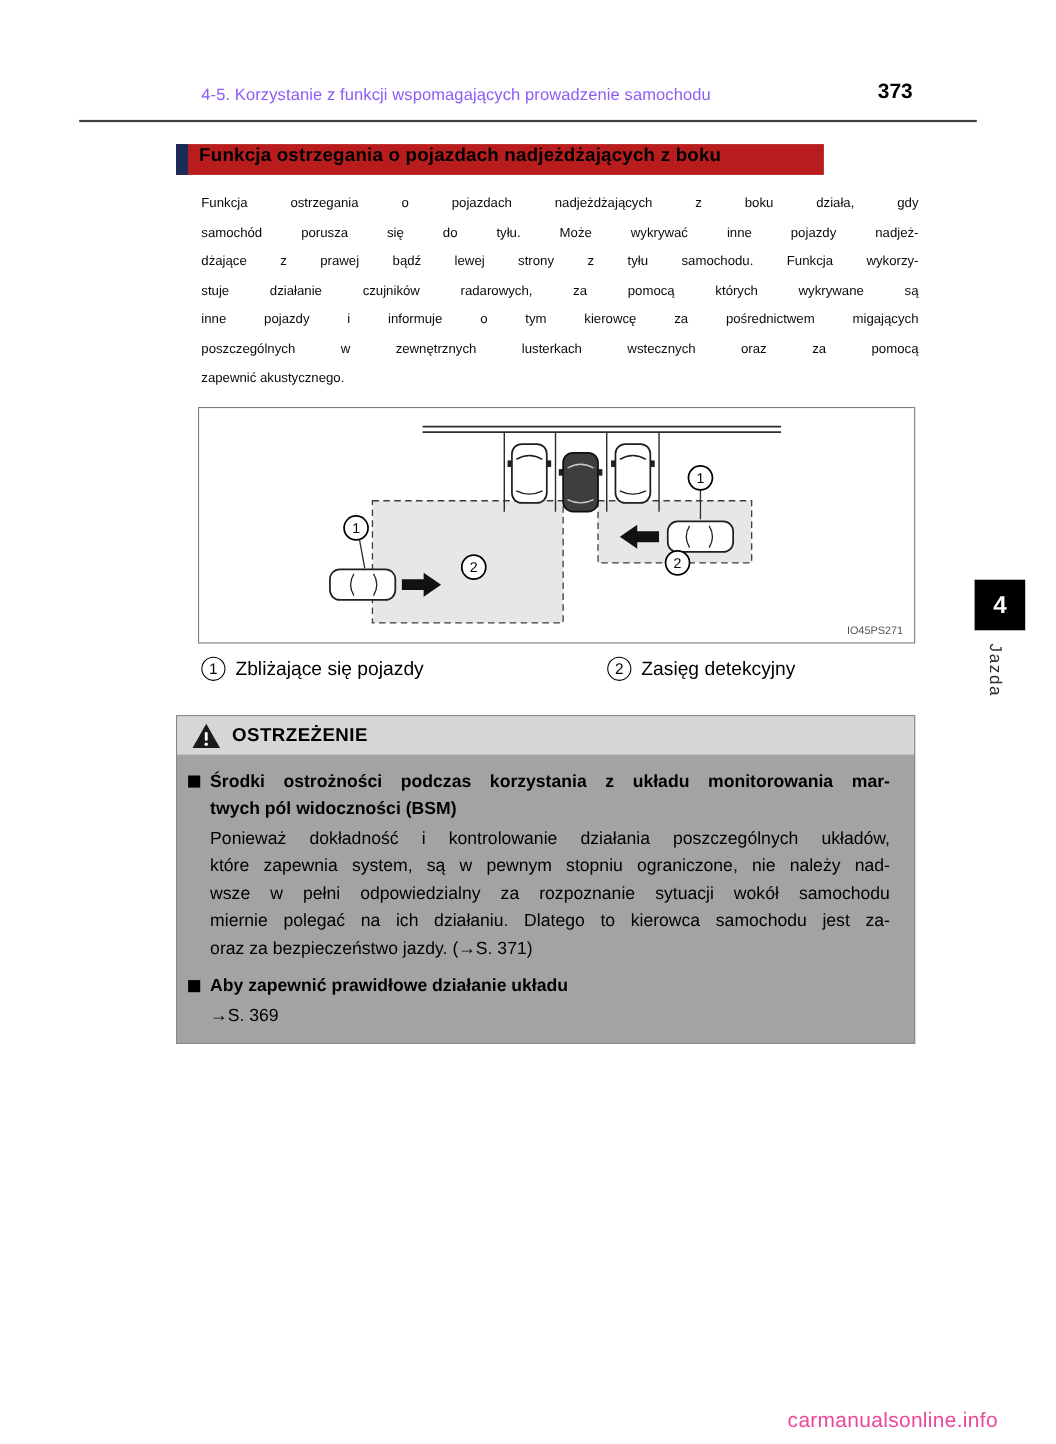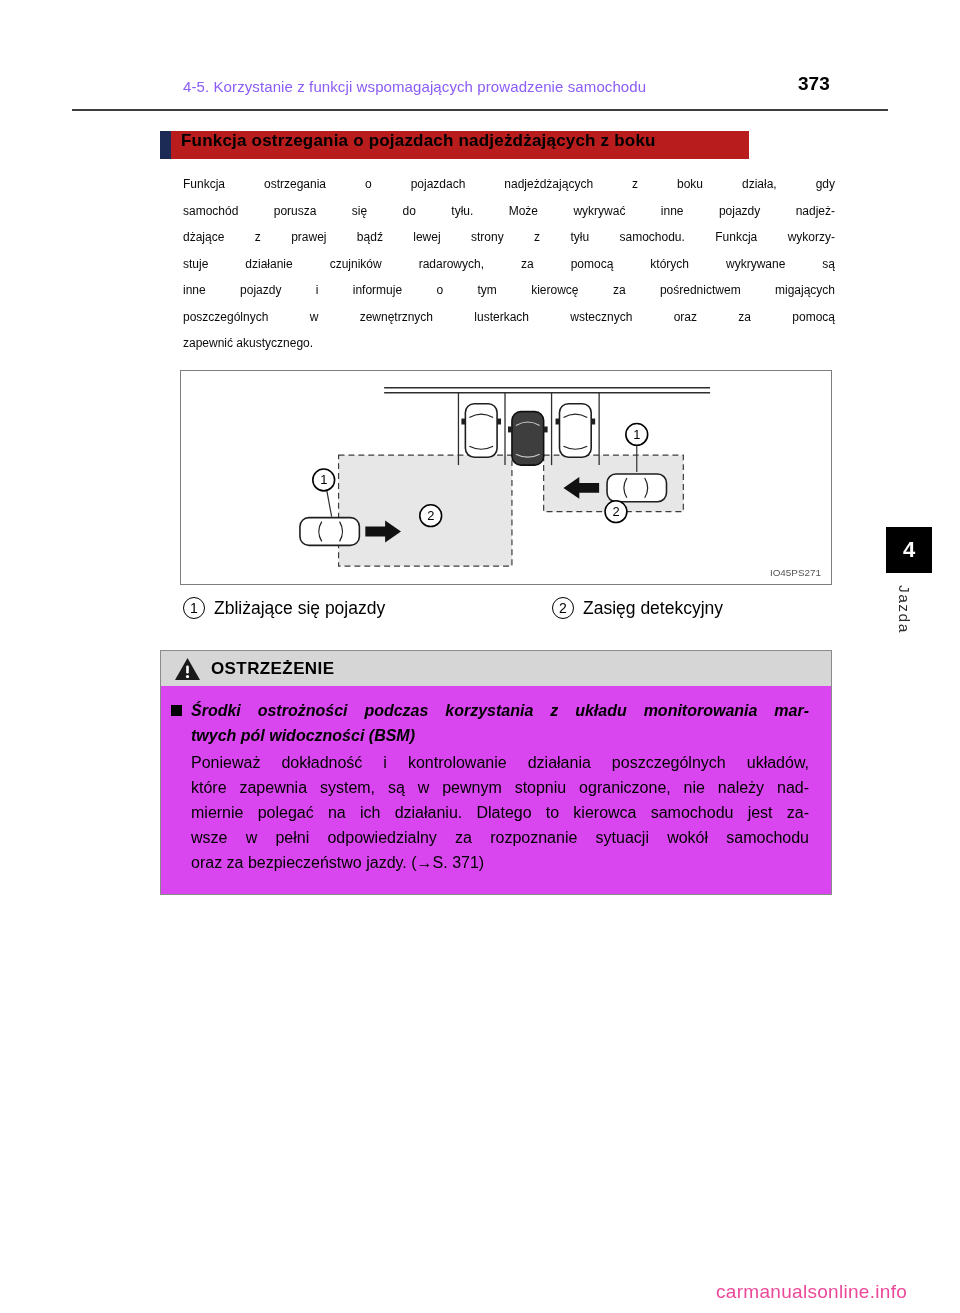--- a/index.html
+++ b/index.html
@@ -45,28 +45,28 @@
 
   .side-tab-number {
     position:absolute; top:527px; left:886px; width:46px; height:46px; background:#000;
     color:#fff; display:flex; align-items:center; justify-content:center; font-size:22px; font-weight:bold;
   }
   .side-tab-label {
     position:absolute; top:585px; left:895px; writing-mode:vertical-rl;
     font-size:15.5px; color:#2b2b2b; letter-spacing:1.5px;
   }
 
-  .warning-box { position:absolute; top:650px; left:160px; width:672px; border:1px solid #8a8a8a; background:#d946ef; }
+  .warning-box { position:absolute; top:650px; left:160px; width:672px; border:1px solid #8a8a8a; background:#a3a3a3; }
   .warning-header { height:35px; background:#d6d6d6; display:flex; align-items:center; padding-left:13px; }
   .warning-title { font-size:17px; font-weight:bold; margin-left:10px; letter-spacing:0.4px; }
   .warning-body { padding:10px 22px 12px 10px; font-size:16px; line-height:25px; }
   .w-item { display:flex; margin-top:2px; }
   .w-bullet { width:11px; height:11px; background:#000; margin:7px 9px 0 0; flex:0 0 auto; }
   .w-content { flex:1 1 auto; min-width:0; }
-  .w-title { font-weight:bold;font-style:italic; }
+  .w-title { font-weight:bold; }
   .w-body { margin-top:2px; }
   .w-ref { margin-top:2px; }
   .w-gap { height:7px; }
 
   .watermark { position:absolute; top:1281px; left:688px; font-size:19px; color:#ec4899; letter-spacing:0.3px;margin-left:28px; }
 </style>
 </head>
 <body>
 
 <div class="page">
@@ -202,28 +202,35 @@
     <div class="warning-body">
 
       <div class="w-item">
         <div class="w-bullet"></div>
         <div class="w-content">
           <div class="w-title jline">Środki ostrożności podczas korzystania z układu monitorowania mar-</div>
           <div class="w-title">twych pól widoczności (BSM)</div>
           <div class="w-body">
             <div class="jline">Ponieważ dokładność i kontrolowanie działania poszczególnych układów,</div>
             <div class="jline">które zapewnia system, są w pewnym stopniu ograniczone, nie należy nad-</div>
+            <div class="jline">wsze w pełni odpowiedzialny za rozpoznanie sytuacji wokół samochodu</div>
             <div class="jline">miernie polegać na ich działaniu. Dlatego to kierowca samochodu jest za-</div>
-            <div class="jline">wsze w pełni odpowiedzialny za rozpoznanie sytuacji wokół samochodu</div>
             <div class="jline-last">oraz za bezpieczeństwo jazdy. (→S. 371)</div>
           </div>
         </div>
       </div>
 
       <div class="w-gap"></div>
 
+      <div class="w-item">
+        <div class="w-bullet"></div>
+        <div class="w-content">
+          <div class="w-title">Aby zapewnić prawidłowe działanie układu</div>
+          <div class="w-ref">→S. 369</div>
+        </div>
+      </div>
 
     </div>
   </div>
 
   <div class="watermark">carmanualsonline.info</div>
 
 </div>
 
 </body></html>

